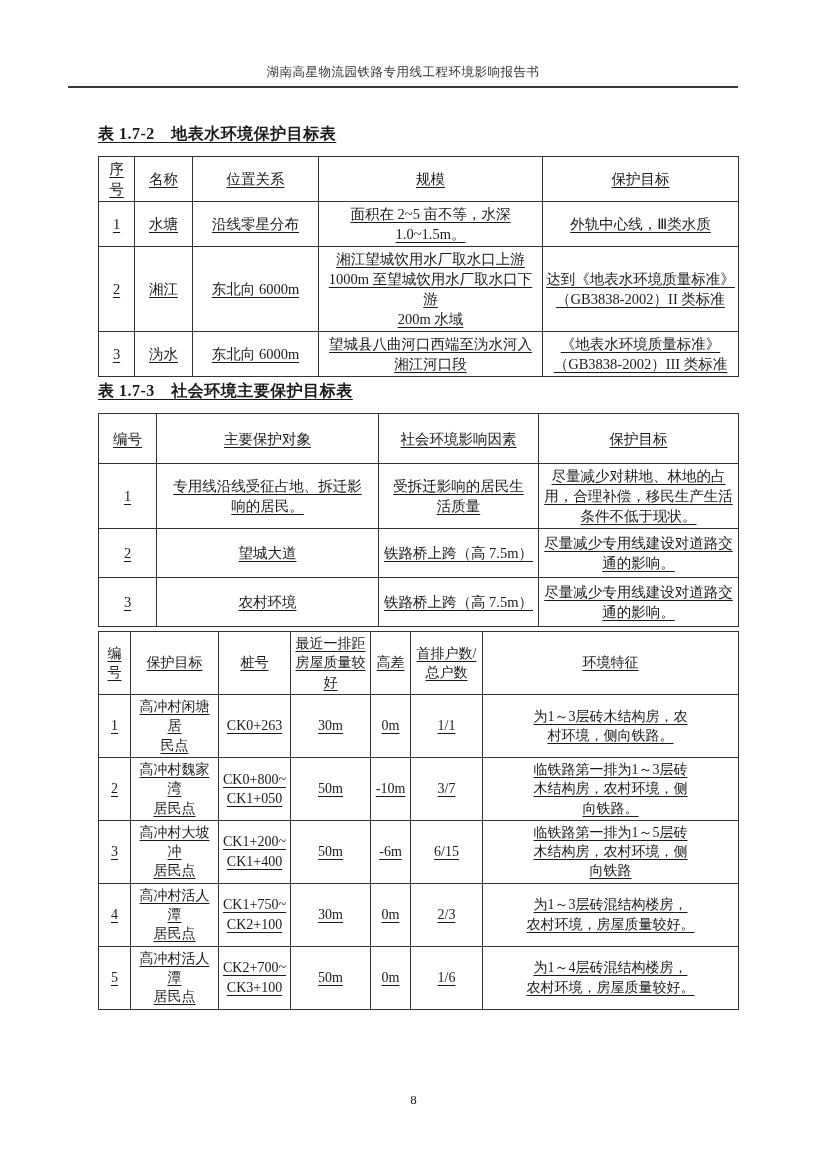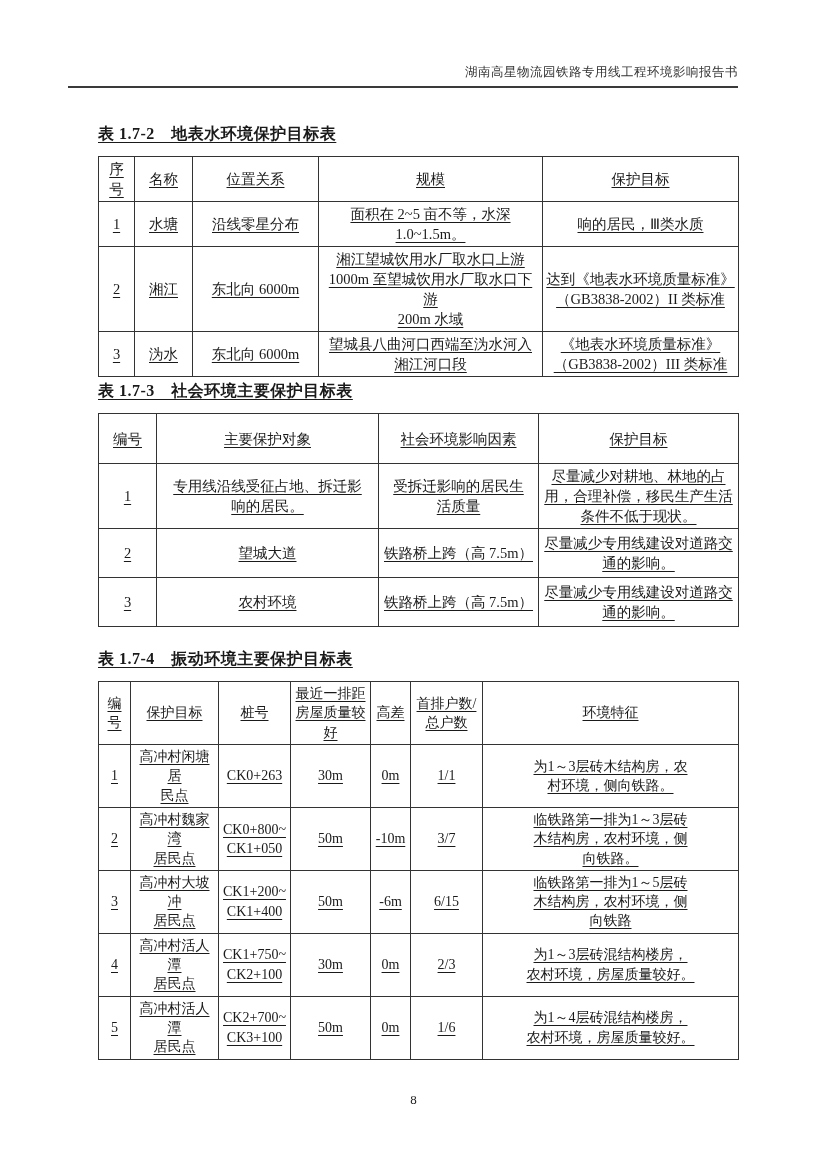--- a/index.html
+++ b/index.html
@@ -14,21 +14,21 @@
     background: #ffffff;
     font-family: "Liberation Serif", serif;
     color: #1a1a1a;
     overflow: hidden;
   }
   .doc-header {
     position: absolute;
     top: 64px;
     left: 68px;
     width: 670px;
-    text-align: right;
+    text-align: center;
     font-size: 12.5px;
     letter-spacing: 0.5px;
     color: #333333;
   }
   .header-rule {
     position: absolute;
     top: 86px;
     left: 68px;
     width: 670px;
     height: 0;
@@ -116,21 +116,21 @@
           <th>保护目标</th>
         </tr>
       </thead>
       <tbody>
         <tr style="height:44px">
           <td>1</td>
           <td>水塘</td>
           <td>沿线零星分布</td>
           <td>面积在 2~5 亩不等，水深
 1.0~1.5m。</td>
-          <td>响的居民，Ⅲ类水质</td>
+          <td>外轨中心线，Ⅲ类水质</td>
         </tr>
         <tr style="height:60px">
           <td>2</td>
           <td>湘江</td>
           <td>东北向 6000m</td>
           <td>湘江望城饮用水厂取水口上游
 1000m 至望城饮用水厂取水口下游
 200m 水域</td>
           <td>达到《地表水环境质量标准》
 （GB3838-2002）II 类标准</td>
@@ -184,21 +184,20 @@
         <tr style="height:49px">
           <td>3</td>
           <td>农村环境</td>
           <td>铁路桥上跨（高 7.5m）</td>
           <td>尽量减少专用线建设对道路交
 通的影响。</td>
         </tr>
       </tbody>
     </table>
 
-    <div class="table-title t3">表 1.7-4　振动环境主要保护目标表</div>
     <table class="doc-table t-vibration">
       <colgroup>
         <col style="width:32px">
           <col style="width:88px">
           <col style="width:72px">
           <col style="width:80px">
           <col style="width:40px">
           <col style="width:72px">
           <col style="width:256px">
       </colgroup>

